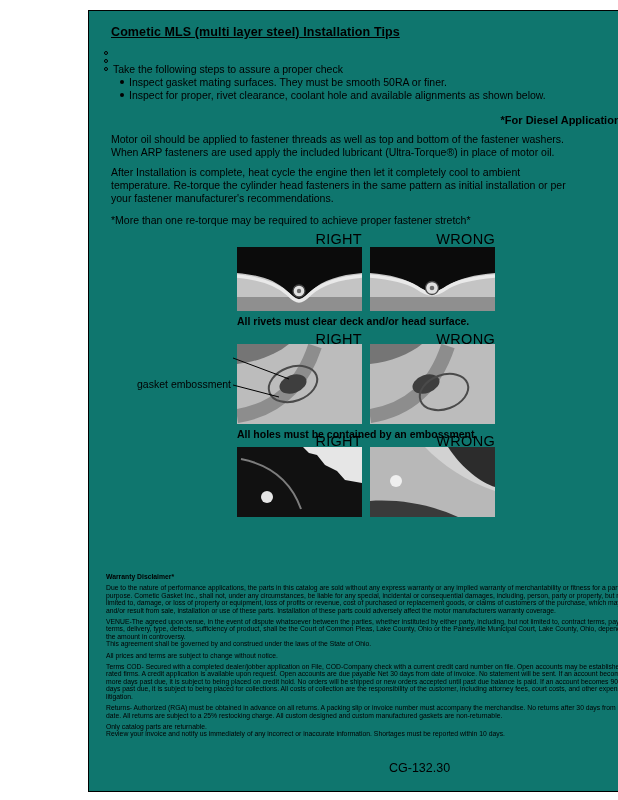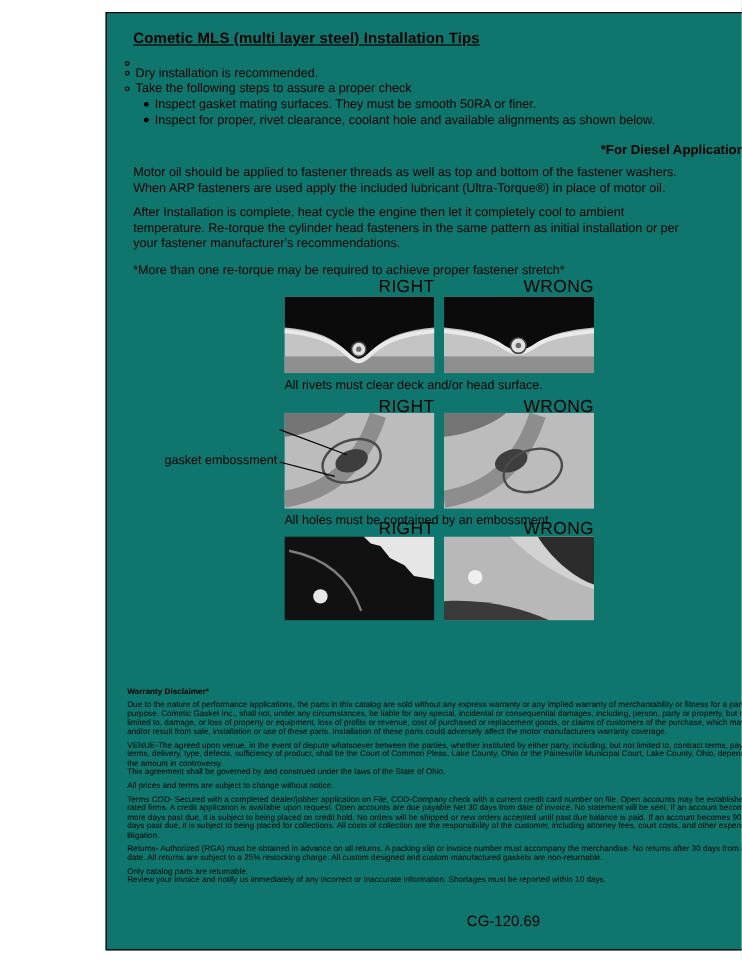--- a/index.html
+++ b/index.html
@@ -37,21 +37,21 @@
   .sub-bullets li { display:flex; align-items:flex-start;text-align:right; }
   .diesel-heading { font-size:11px; font-weight:bold; margin-top:12px;text-align:right; }
   .para { font-size:10.5px; line-height:13px; margin-top:7px; max-width:462px; }
   .note { font-size:10.5px; line-height:13px; margin-top:9px; }
   .figures { position:absolute; left:0; top:220px; width:501px; height:322px; }
   .fig-header {
     position:absolute; width:125px; text-align:right;
     font-size:14.5px; letter-spacing:0.3px;
   }
   .fig { position:absolute; display:block; }
-  .caption { position:absolute; font-size:10.5px; line-height:12.5px; }
+  .caption { position:absolute; font-size:10.5px; line-height:12.5px;font-weight:bold; }
   .callout {
     position:absolute; font-size:10.5px; line-height:11.5px; text-align:right;
   }
   .callout-lines { position:absolute; left:0; top:0; pointer-events:none; }
   .legal {
     position:absolute; left:17px; top:562px; right:13px;
     font-size:6.8px; line-height:7.4px;
   }
   .legal-heading { font-weight:bold; }
   .legal p { margin-top:4px; }
@@ -66,21 +66,20 @@
 
     <div class="content-top">
       <h1 class="title">Cometic MLS (multi layer steel) Installation Tips</h1>
 
       <ul class="bullets">
         <li>
           <span class="dot-o"></span>
         </li>
         <li>
           <span class="dot-o"></span>
-          <span>Dry installation is recommended.</span>
         </li>
         <li>
           <span class="dot-o"></span>
           <span>Take the following steps to assure a proper check</span>
         </li>
       </ul>
 
       <ul class="sub-bullets">
         <li>
           <span class="dot-f"></span>
@@ -176,15 +175,15 @@
       <p>Due to the nature of performance applications, the parts in this catalog are sold without any express warranty or any implied warranty of merchantability or fitness for a particular purpose.  Cometic Gasket Inc., shall not, under any circumstances, be liable for any special, incidental or consequential damages, including, person, party or property, but not limited to, damage, or loss of property or equipment, loss of profits or revenue, cost of purchased or replacement goods, or claims of customers of the purchase, which may arise and/or result from sale, installation or use of these parts.  Installation of these parts could adversely affect the motor manufacturers warranty coverage.</p>
       <p>VENUE-The agreed upon venue, in the event of dispute whatsoever between the parties, whether instituted by either party, including, but not limited to, contract terms, payment terms, delivery, type, defects, sufficiency of product, shall be the Court of Common Pleas, Lake County, Ohio or the Painesville Municipal Court, Lake County, Ohio, depending on the amount in controversy.</p>
       <p class="tight">This agreement shall be governed by and construed under the laws of the State of Ohio.</p>
       <p>All prices and terms are subject to change without notice.</p>
       <p>Terms COD- Secured with a completed dealer/jobber application on File, COD-Company check with a current credit card number on file.  Open accounts may be established by well rated firms.  A credit application is available upon request.  Open accounts are due payable Net 30 days from date of invoice.  No statement will be sent.  If an account becomes 60 or more days past due, it is subject to being placed on credit hold.  No orders will be shipped or new orders accepted until past due balance is paid.  If an account becomes 90 or more days past due, it is subject to being placed for collections.  All costs of collection are the responsibility of the customer, including attorney fees, court costs, and other expenses of litigation.</p>
       <p>Returns- Authorized (RGA) must be obtained in advance on all returns.  A packing slip or invoice number must accompany the merchandise.  No returns after 30 days from invoice date.  All returns are subject to a 25% restocking charge.  All custom designed and custom manufactured gaskets are non-returnable.</p>
       <p>Only catalog parts are returnable.</p>
       <p class="tight">Review your invoice and notify us immediately of any incorrect or inaccurate information.  Shortages must be reported within 10 days.</p>
     </div>
 
-    <div class="page-code">CG-120.69</div>
+    <div class="page-code">CG-132.30</div>
   </div>
 </div>
 
 </body></html>

